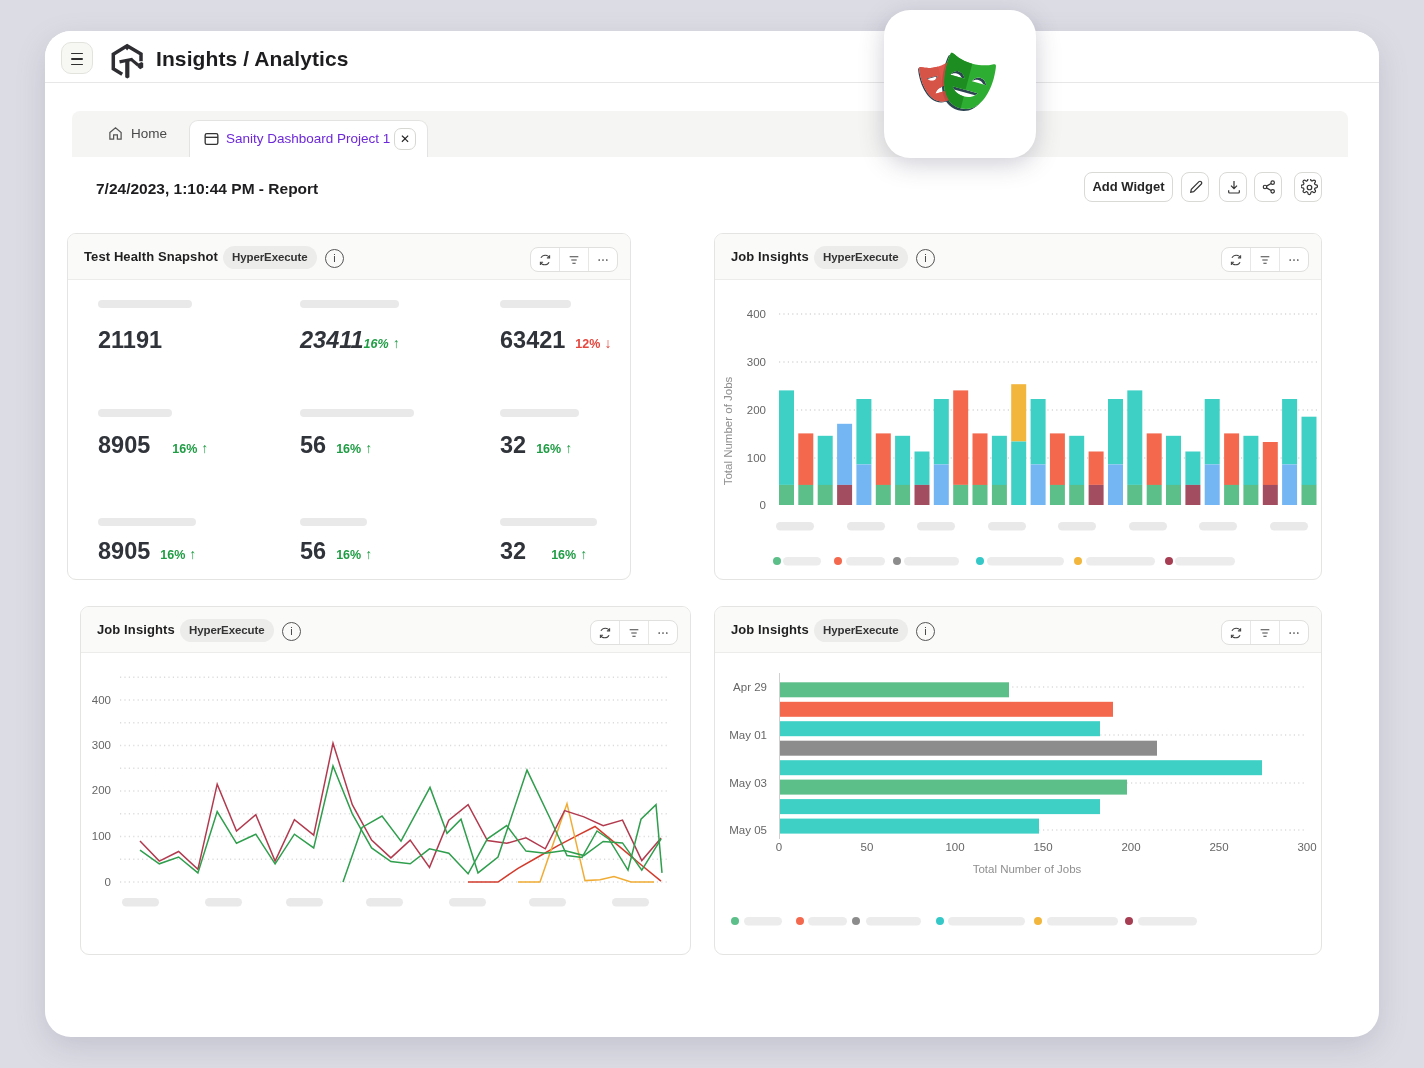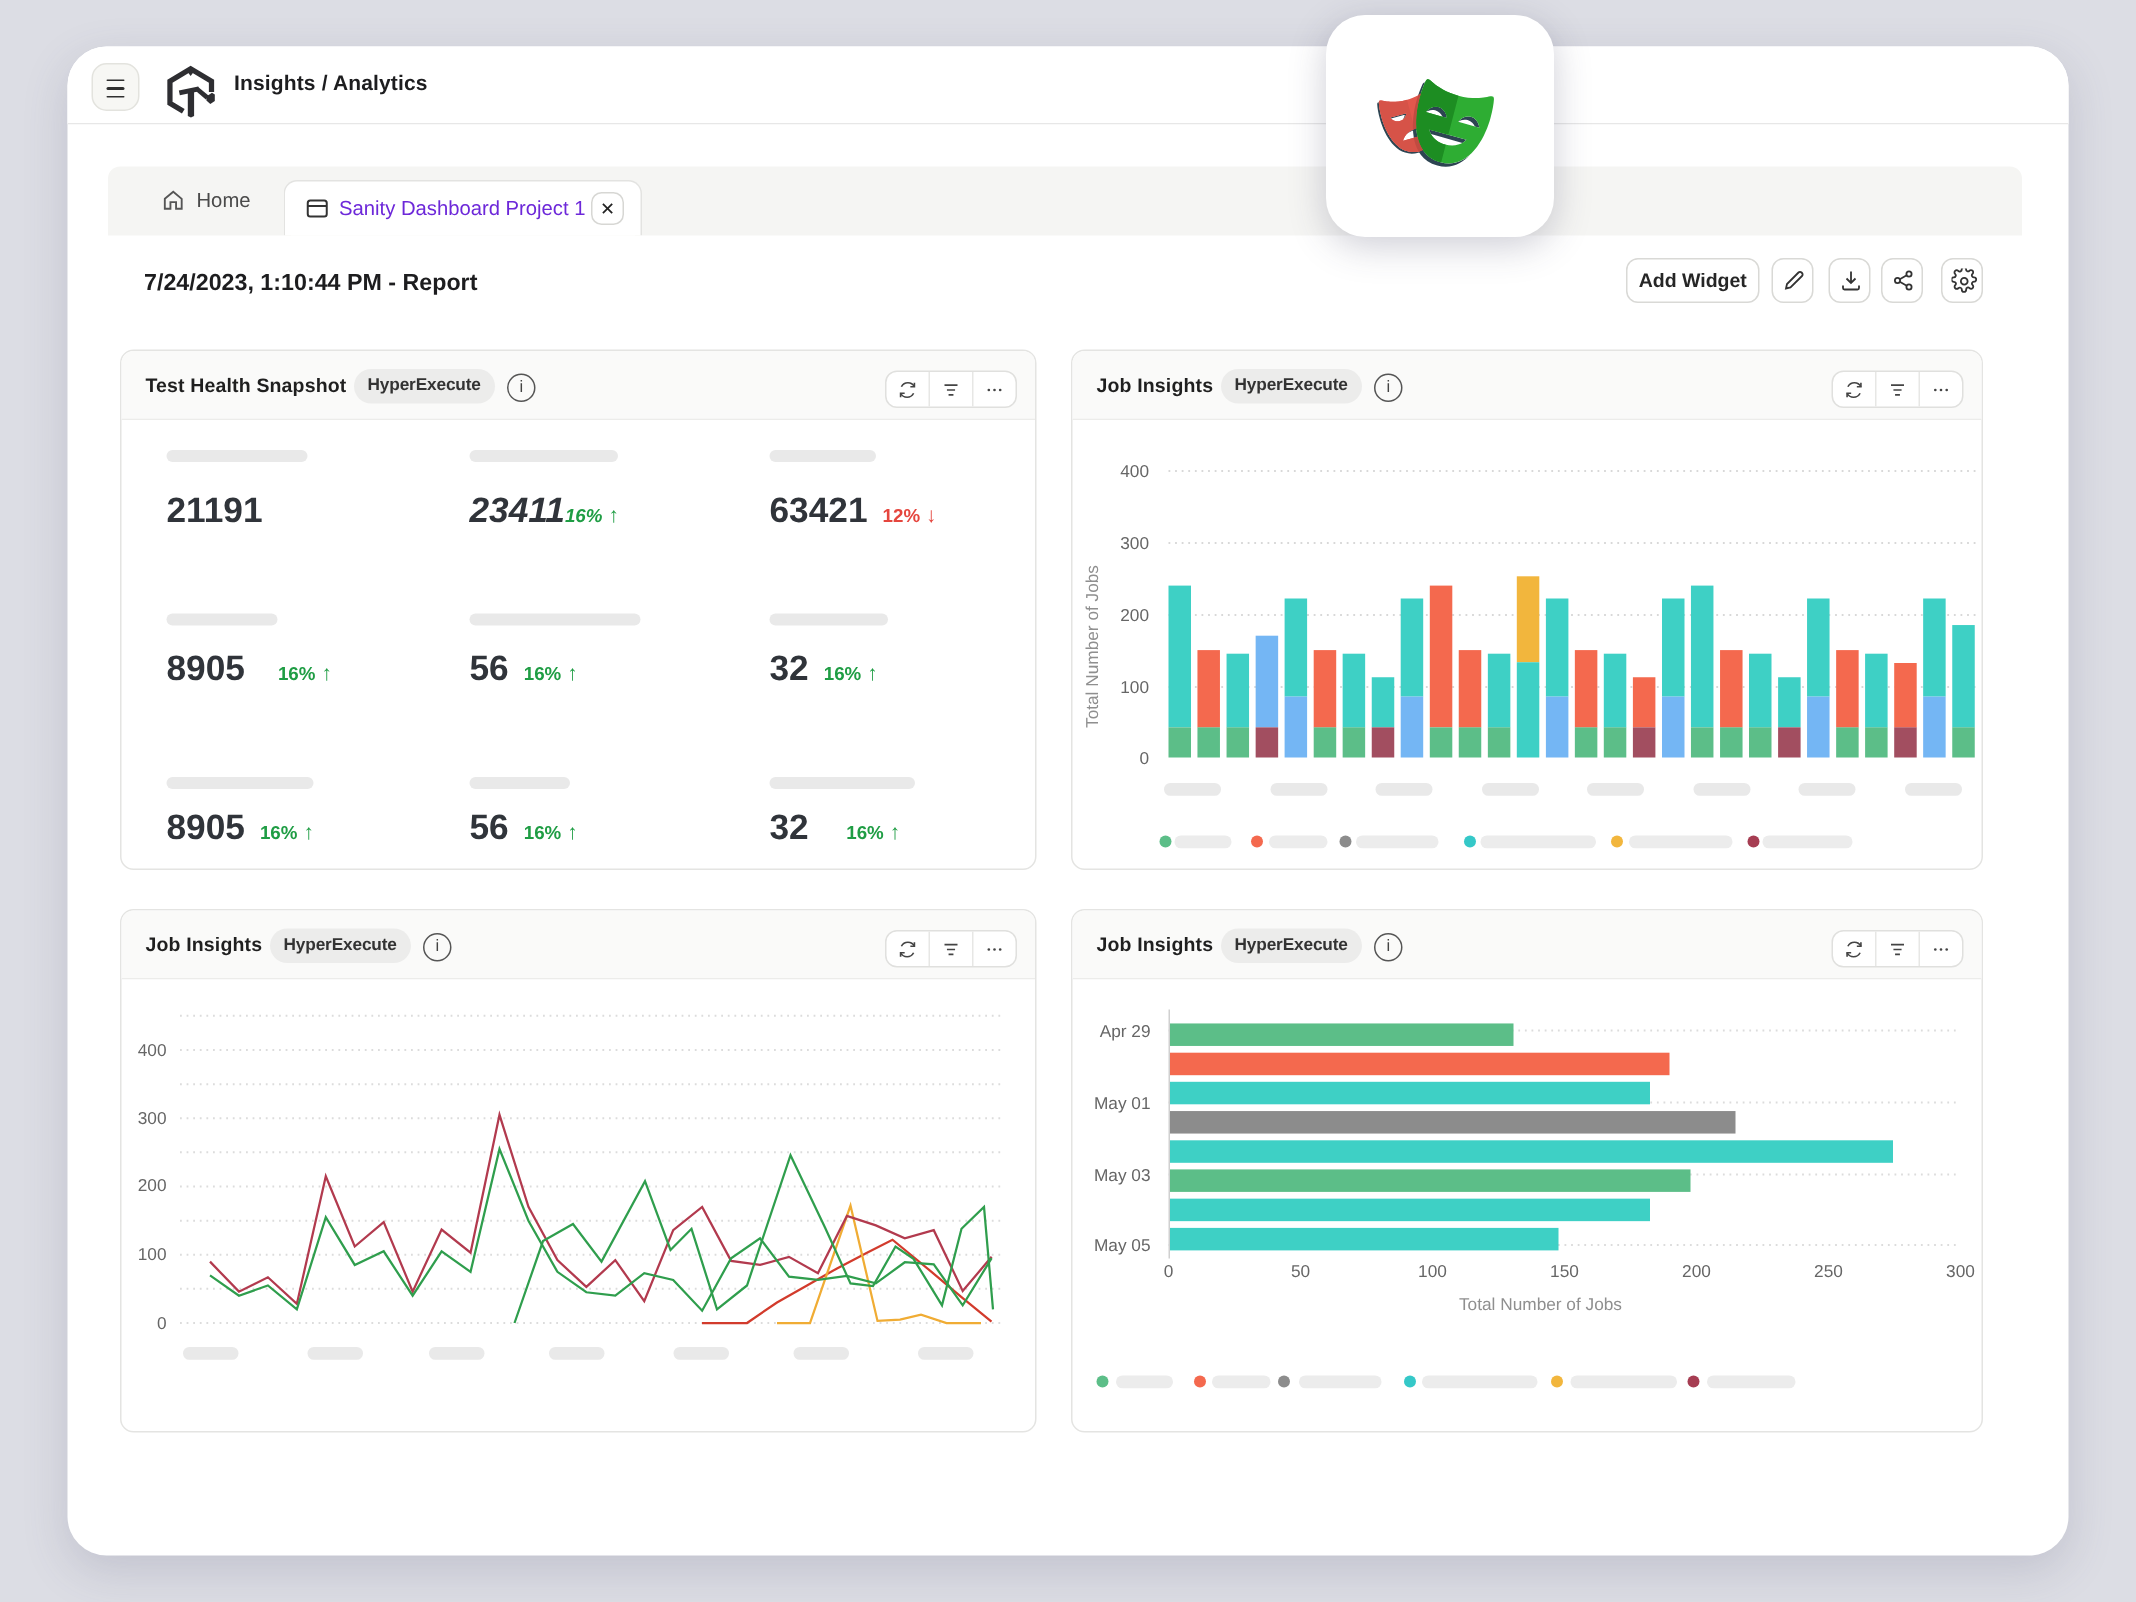--- a/index.html
+++ b/index.html
@@ -2,21 +2,21 @@
 <html><head>
 <meta charset="utf-8">
 <style>
 * { margin:0; padding:0; box-sizing:border-box; }
 html,body { width:1424px; height:1068px; }
 body { background:#dcdde4; font-family:"Liberation Sans", sans-serif; position:relative; overflow:hidden; }
 .app { position:absolute; left:45px; top:31px; width:1334px; height:1006px; background:#fff; border-radius:26px; box-shadow:0 10px 30px rgba(80,80,110,0.18); }
 .topbar { position:absolute; left:0; top:0; right:0; height:52px; border-bottom:1px solid #e7e7e7; border-radius:26px 26px 0 0; background:#fff; }
 .hamb { position:absolute; left:16px; top:11px; width:32px; height:32px; border:1px solid #e3e3de; background:#f7f7f4; border-radius:10px; }
 .hamb span { position:absolute; left:9px; right:9px; height:1.6px; background:#2f2f2f; border-radius:2px; }
-.appname { position:absolute; left:111px; top:16px; font-size:14px; font-weight:bold; color:#1d1d1f; letter-spacing:.1px; }
+.appname { position:absolute; left:111px; top:16px; font-size:21px; font-weight:bold; color:#1d1d1f; letter-spacing:.1px; }
 .logo { position:absolute; left:60px; top:10px; }
 .tabstrip { position:absolute; left:27px; top:80px; width:1276px; height:46px; background:#f5f5f3; border-radius:8px 8px 0 0; }
 .hometab { position:absolute; left:36px; top:0; height:46px; line-height:46px; color:#4a4a4a; font-size:13.5px; }
 .hometab svg { vertical-align:-3px; margin-right:8px; }
 .activetab { position:absolute; left:117px; top:9px; width:239px; height:37px; background:#fff; border:1px solid #e3e3e1; border-bottom:none; border-radius:9px 9px 0 0; }
 .activetab .ticon { position:absolute; left:13px; top:10px; }
 .activetab .tname { position:absolute; left:36px; top:10px; font-size:13.5px; color:#6d28d9; white-space:nowrap; }
 .activetab .tclose { position:absolute; right:11px; top:7px; width:22px; height:22px; border:1px solid #d7d7d4; border-radius:7px; text-align:center; line-height:20px; font-size:12px; color:#222; }
 .reportrow { position:absolute; left:0; top:126px; right:0; height:78px; }
 .reporttitle { position:absolute; left:51px; top:23px; font-size:15.5px; font-weight:bold; color:#1d1d1f; }
@@ -99,21 +99,21 @@
         </svg>
       </div>
     <div class="iconbtn" style="right:57px">
         <svg width="17" height="17" viewBox="0 0 24 24" fill="none" stroke="#333" stroke-width="1.7">
           <circle cx="12" cy="12" r="3.2"></circle>
           <path d="M19.4 13.5a1.8 1.8 0 0 0 .4 2l.1.1a2 2 0 1 1-2.9 2.9l-.1-.1a1.8 1.8 0 0 0-2-.4 1.8 1.8 0 0 0-1.1 1.7v.2a2 2 0 1 1-4.1 0v-.1a1.8 1.8 0 0 0-1.2-1.7 1.8 1.8 0 0 0-2 .4l-.1.1a2 2 0 1 1-2.9-2.9l.1-.1a1.8 1.8 0 0 0 .4-2 1.8 1.8 0 0 0-1.7-1.1h-.2a2 2 0 1 1 0-4.1h.1a1.8 1.8 0 0 0 1.7-1.2 1.8 1.8 0 0 0-.4-2l-.1-.1a2 2 0 1 1 2.9-2.9l.1.1a1.8 1.8 0 0 0 2 .4h.1a1.8 1.8 0 0 0 1.1-1.7v-.2a2 2 0 1 1 4.1 0v.1a1.8 1.8 0 0 0 1.1 1.7 1.8 1.8 0 0 0 2-.4l.1-.1a2 2 0 1 1 2.9 2.9l-.1.1a1.8 1.8 0 0 0-.4 2v.1a1.8 1.8 0 0 0 1.7 1.1h.2a2 2 0 1 1 0 4.1h-.1a1.8 1.8 0 0 0-1.7 1.1z"></path>
         </svg>
       </div>
   </div>
 
-  <div class="card" id="cardTL" style="left:35px; top:202px; width:611px; height:347px;">
+  <div class="card" id="cardTL" style="left:22px; top:202px; width:564px; height:347px;">
     <div class="cardhead">
       <div class="ctitle">Test Health Snapshot</div>
       <div class="pill" style="left:155px">HyperExecute</div>
       <div class="infoi" style="left:257px">i</div>
       <div class="btngroup">
           <div class="seg">
         <svg width="14" height="13" viewBox="0 0 24 24" fill="none" stroke="#444" stroke-width="2">
               <path d="M20.5 8 A 9 9 0 0 0 4.5 8 M3.5 16 A 9 9 0 0 0 19.5 16"></path>
               <path d="M20.5 3 V8 H15.5 M3.5 21 V16 H8.5"></path>
             </svg>

